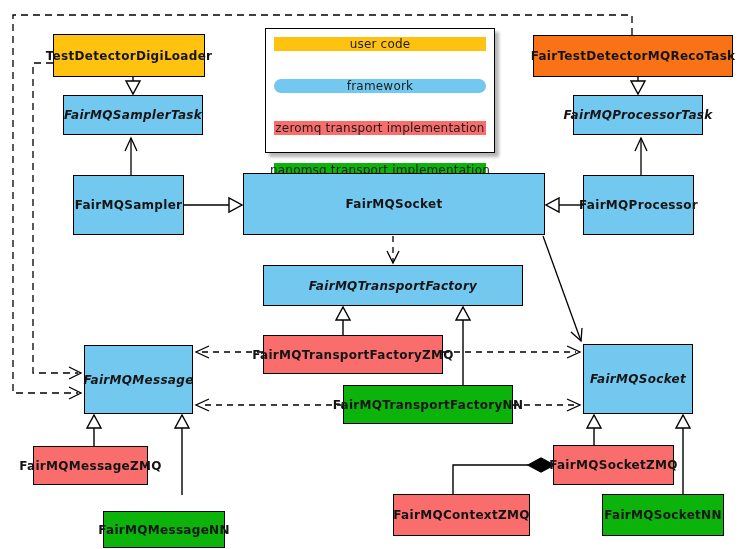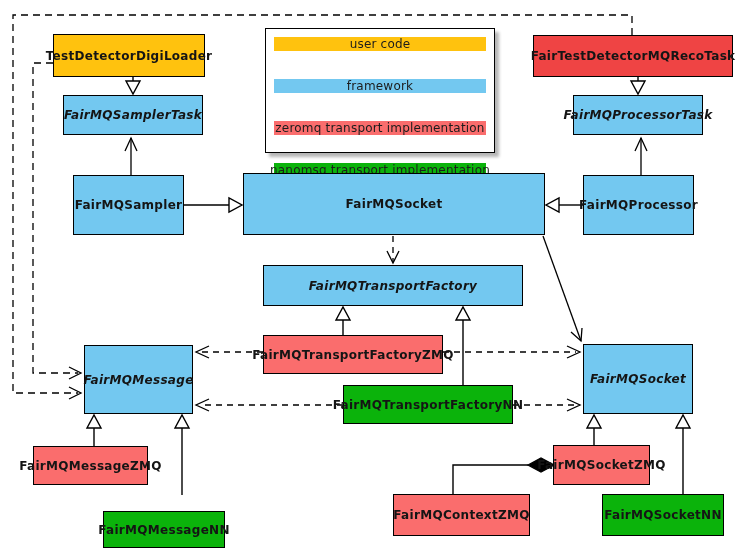--- a/index.html
+++ b/index.html
@@ -138,30 +138,30 @@
     </g>
 
     <g stroke="#000" stroke-width="1.4">
       <polyline points="453,494 453,465 528,465" fill="none"></polyline>
       <polygon points="528,465 541,458 554,465 541,472" fill="#000"></polygon>
     </g>
   </svg>
 
   <div class="legend">
     <div class="legend-bar" style="background: rgb(255, 194, 14);">user code</div>
-    <div class="legend-bar" style="background: rgb(115, 200, 240);">framework</div>
+    <div class="legend-bar" style="background: rgb(115, 200, 240); border-radius: 9px;">framework</div>
     <div class="legend-bar" style="background: rgb(250, 109, 109);">zeromq transport implementation</div>
     <div class="legend-bar" style="background: rgb(11, 179, 11);">nanomsg transport implementation</div>
   </div>
 
   <div class="node" style="left: 53px; top: 34px; width: 152px; height: 43px; background: rgb(255, 194, 14);">
     <span class="node-label">TestDetectorDigiLoader</span>
   </div>
 
-  <div class="node" style="left: 533px; top: 35px; width: 200px; height: 42px; background: #ef4444;">
+  <div class="node" style="left: 533px; top: 35px; width: 200px; height: 42px; background: #f97316;">
     <span class="node-label">FairTestDetectorMQRecoTask</span>
   </div>
 
   <div class="node abstract" style="left: 63px; top: 95px; width: 140px; height: 40px; background: rgb(115, 200, 240);">
     <span class="node-label">FairMQSamplerTask</span>
   </div>
 
   <div class="node abstract" style="left: 573px; top: 95px; width: 130px; height: 40px; background: rgb(115, 200, 240);">
     <span class="node-label">FairMQProcessorTask</span>
   </div>
@@ -203,21 +203,21 @@
   </div>
 
   <div class="node" style="left: 103px; top: 511px; width: 122px; height: 37px; background: rgb(11, 179, 11);">
     <span class="node-label">FairMQMessageNN</span>
   </div>
 
   <div class="node" style="left: 393px; top: 494px; width: 137px; height: 42px; background: rgb(250, 109, 109);">
     <span class="node-label">FairMQContextZMQ</span>
   </div>
 
-  <div class="node" style="left: 553px; top: 445px; width: 97px; height: 40px; background: rgb(250, 109, 109);">
+  <div class="node" style="left: 553px; top: 445px; width: 121px; height: 40px; background: rgb(250, 109, 109);">
     <span class="node-label">FairMQSocketZMQ</span>
   </div>
 
   <div class="node" style="left: 602px; top: 494px; width: 122px; height: 42px; background: rgb(11, 179, 11);">
     <span class="node-label">FairMQSocketNN</span>
   </div>
 
 </div>
 
 </body></html>

